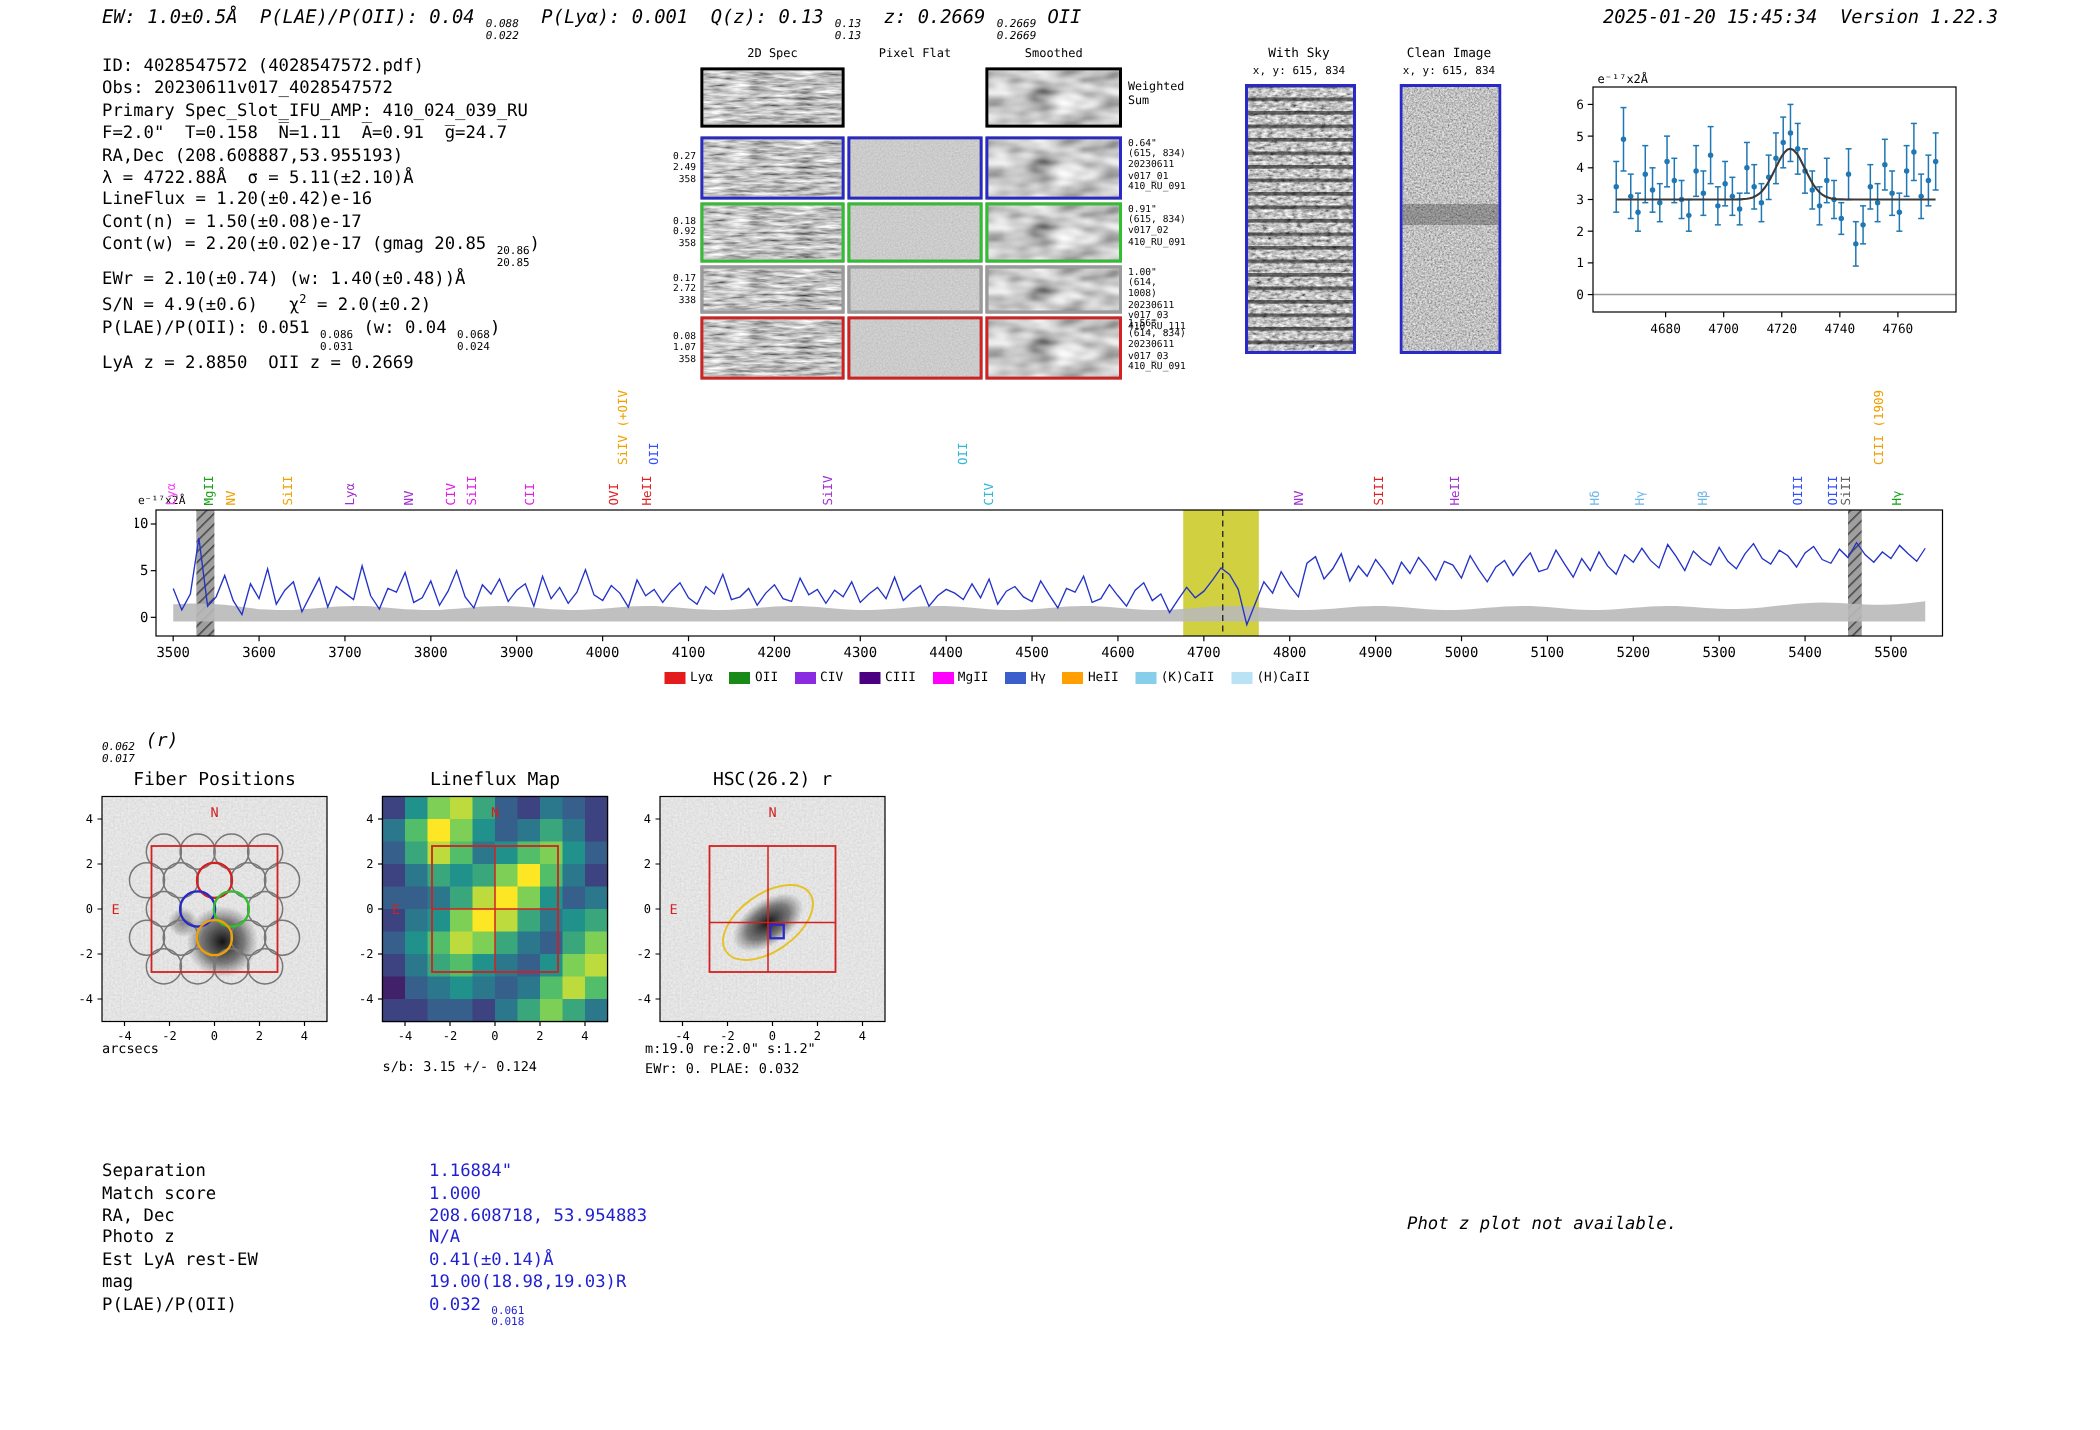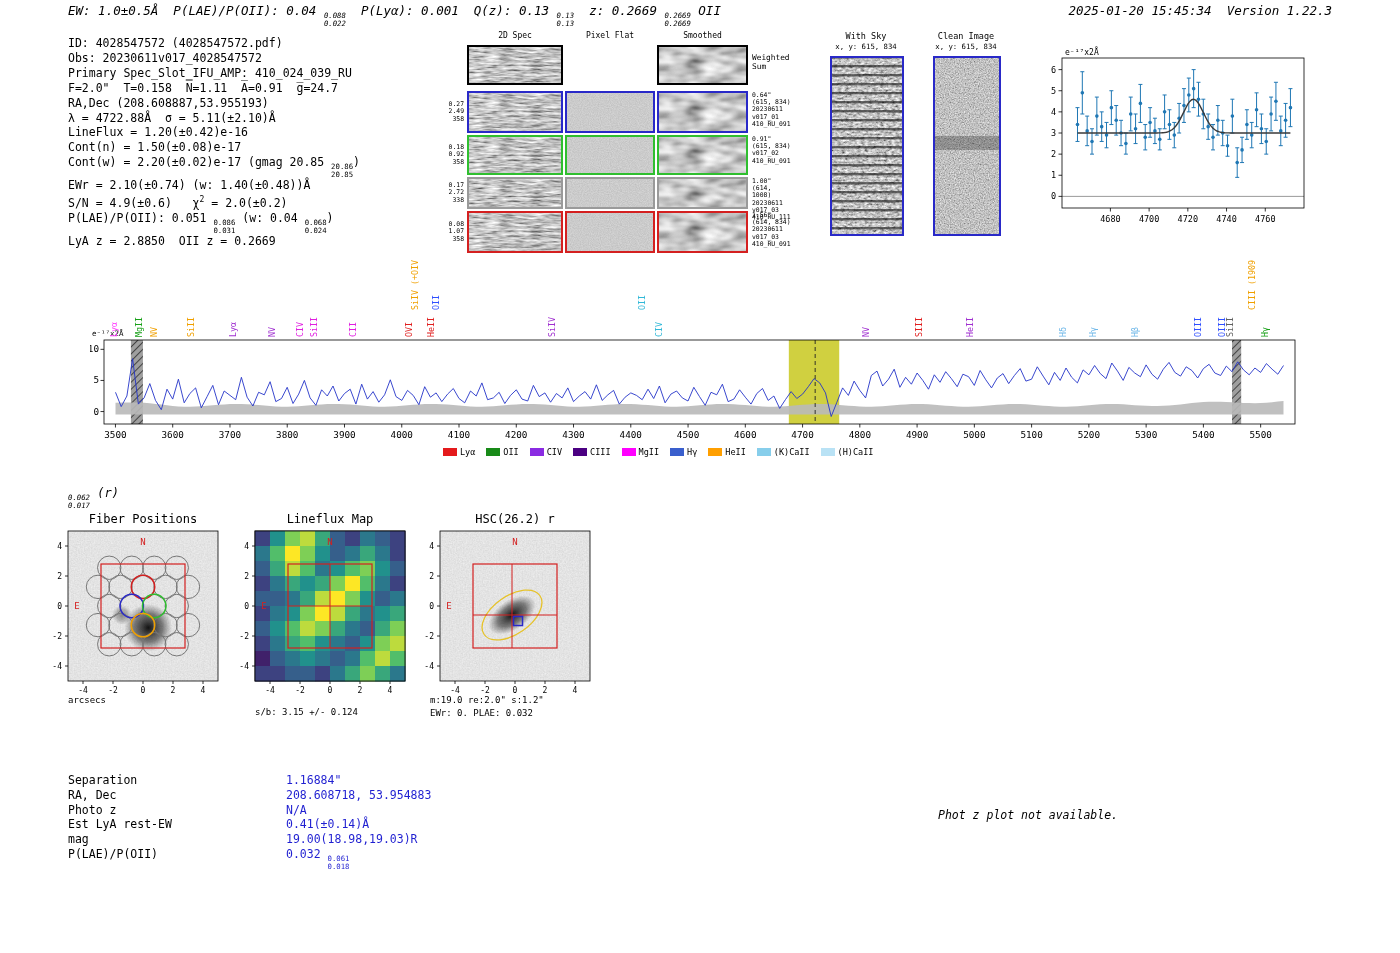--- a/index.html
+++ b/index.html
@@ -799,19 +799,20 @@
     <text x="43.99999999999999" y="83" text-anchor="middle" fill="#d42020" font-size="9" font-family="DejaVu Sans Mono, monospace">E</text>
   </svg>
 
 <div class="abs panel-xlabel" style="left:68px;top:695px;width:150px;">arcsecs</div>
 <div class="abs panel-xlabel" style="left:255px;top:695px;width:150px;margin-top:12px;">s/b: 3.15 +/- 0.124</div>
 <div class="abs panel-xlabel" style="left:430px;top:695px;width:170px;">m:19.0 re:2.0" s:1.2"</div>
 <div class="abs panel-xlabel" style="left:430px;top:708px;width:170px;">EWr: 0. PLAE: 0.032</div>
 
 <div class="abs" id="match-table" style="left:68px;top:773px;">
     <div class="mt-row"><span class="mt-label">Separation</span><span class="blue"><span>1.16884"</span></span></div>
+    <div class="mt-row"><span class="mt-label">Match score</span><span class="blue"><span>1.000</span></span></div>
     <div class="mt-row"><span class="mt-label">RA, Dec</span><span class="blue"><span>208.608718, 53.954883</span></span></div>
     <div class="mt-row"><span class="mt-label">Photo z</span><span class="blue"><span>N/A</span></span></div>
     <div class="mt-row"><span class="mt-label">Est LyA rest-EW</span><span class="blue"><span>0.41(±0.14)Å</span></span></div>
     <div class="mt-row"><span class="mt-label">mag</span><span class="blue"><span>19.00(18.98,19.03)R</span></span></div>
     <div class="mt-row"><span class="mt-label">P(LAE)/P(OII)</span><span class="blue"><span>0.032 </span><span class="stk"><span>0.061</span><span>0.018</span></span></span></div>
   </div>
 <div class="abs note pre" style="left:938px;top:808px;">Phot z plot not available.</div>
 
 </body></html>

